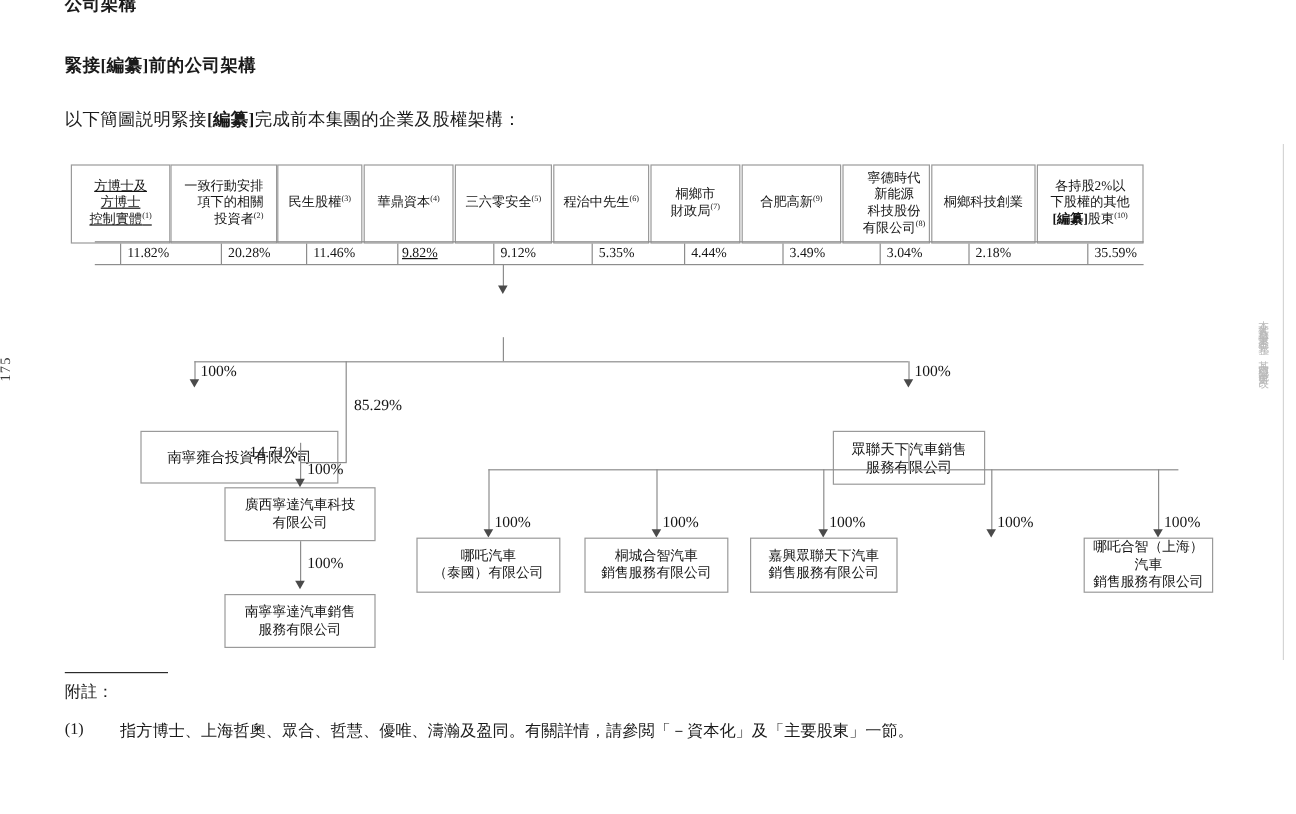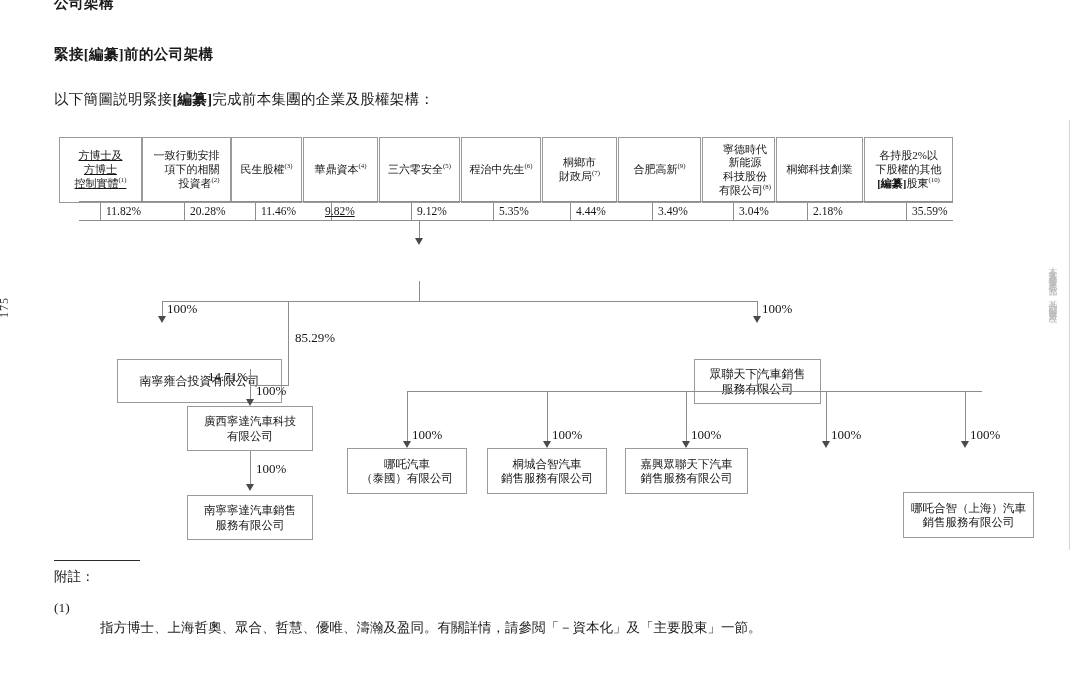--- a/index.html
+++ b/index.html
@@ -80,21 +80,21 @@
   
   .fn-rule{
     position:absolute;left:54px;top:560px;width:86px;height:0;
     border-top:1px solid #2b2b2b;
   }
   .fn-title{
     position:absolute;left:54px;top:568px;font-size:13.5px;white-space:nowrap;
   }
   .fn-row{position:absolute;left:54px;top:600px;font-size:13.5px;white-space:nowrap;}
   .fn-num{position:absolute;left:0;top:0;}
-  .fn-txt{position:absolute;left:46px;top:0;margin-top:19px;}
+  .fn-txt{position:absolute;left:46px;top:0;}
 
   
   .page-num{
     position:absolute;left:-6px;top:300px;
     font-size:12px;color:#3a3a3a;
     transform:rotate(-90deg);transform-origin:center center;
     letter-spacing:1px;
   }
   .side-rule{
     position:absolute;left:1069px;top:120px;width:0;height:430px;
@@ -164,21 +164,21 @@
     <div class="vline" style="left:493px;top:203px;height:17px;"></div>
     <div class="vline" style="left:570px;top:203px;height:17px;"></div>
     <div class="vline" style="left:652px;top:203px;height:17px;"></div>
     <div class="vline" style="left:733px;top:203px;height:17px;"></div>
     <div class="vline" style="left:807px;top:203px;height:17px;"></div>
     <div class="vline" style="left:906px;top:203px;height:17px;"></div>
 
     <div class="pct" style="left:101px;width:83px;">11.82%</div>
     <div class="pct" style="left:185px;width:70px;">20.28%</div>
     <div class="pct" style="left:256px;width:75px;">11.46%</div>
-    <div class="pct" style="left:320px;width:79px;text-decoration:underline;">9.82%</div>
+    <div class="pct" style="left:330px;width:79px;text-decoration:underline;">9.82%</div>
     <div class="pct" style="left:412px;width:81px;">9.12%</div>
     <div class="pct" style="left:494px;width:76px;">5.35%</div>
     <div class="pct" style="left:571px;width:81px;">4.44%</div>
     <div class="pct" style="left:653px;width:80px;">3.49%</div>
     <div class="pct" style="left:734px;width:73px;">3.04%</div>
     <div class="pct" style="left:808px;width:98px;">2.18%</div>
     <div class="pct" style="left:907px;width:46px;">35.59%</div>
 
     <div class="vline" style="left:419px;top:220px;height:20px;"></div>
     <div class="arrow" style="left:415px;top:238px;"></div>
@@ -251,21 +251,21 @@
 
     <div class="box co-leaf" style="left:347px;top:448px;width:120px;height:46px;">
         <span>哪吒汽車<br>（泰國）有限公司</span>
       </div>
     <div class="box co-leaf" style="left:487px;top:448px;width:120px;height:46px;">
         <span>桐城合智汽車<br>銷售服務有限公司</span>
       </div>
     <div class="box co-leaf" style="left:625px;top:448px;width:123px;height:46px;">
         <span>嘉興眾聯天下汽車<br>銷售服務有限公司</span>
       </div>
-    <div class="box co-leaf" style="left:903px;top:448px;width:131px;height:46px;margin-top:44px;">
+    <div class="box co-leaf" style="left:903px;top:448px;width:108px;height:46px;">
         <span>哪吒合智（上海）汽車<br>銷售服務有限公司</span>
       </div>
 
   </div>
 
   <div class="fn-rule"></div>
   <div class="fn-title">附註：</div>
   <div class="fn-row">
     <span class="fn-num">(1)</span>
     <span class="fn-txt">指方博士、上海哲奧、眾合、哲慧、優唯、濤瀚及盈同。有關詳情，請參閲「－資本化」及「主要股東」一節。</span>

